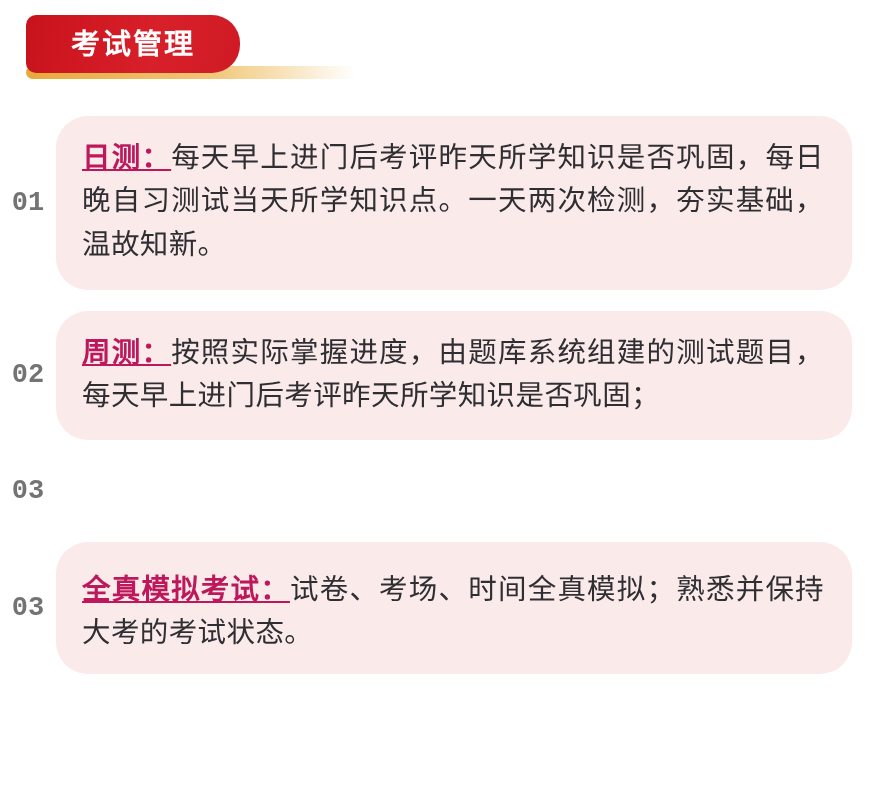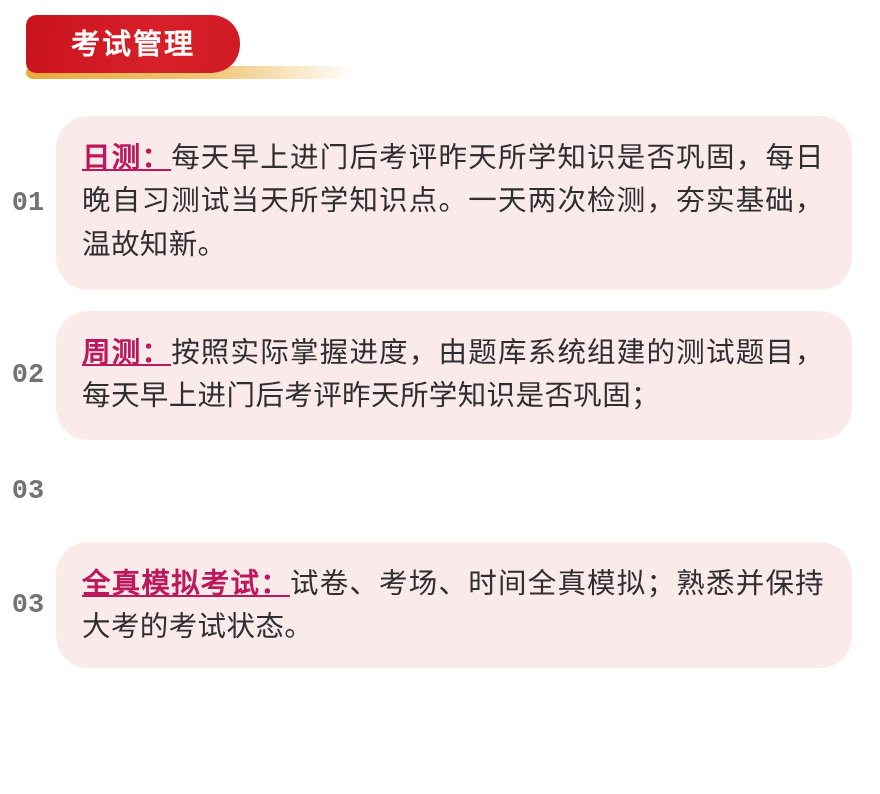--- a/index.html
+++ b/index.html
@@ -104,21 +104,21 @@
     word-break: break-all;
   }
   .item-text .lead {
     font-weight: bold;
     color: #be185d;
     text-decoration: underline;
   }
 
   
   .item.i1 .item-card { padding-bottom: 24px; }
-  .item.i4 .item-card { padding-top: 20px; padding-bottom: 20px; }
+  .item.i4 .item-card { padding-top: 26px; padding-bottom: 20px; }
 </style>
 </head>
 <body>
 
 <div class="page">
 
   <div class="header-wrap">
     <div class="header-underline"></div>
     <div class="header-badge">
       <span class="title">考试管理</span>

